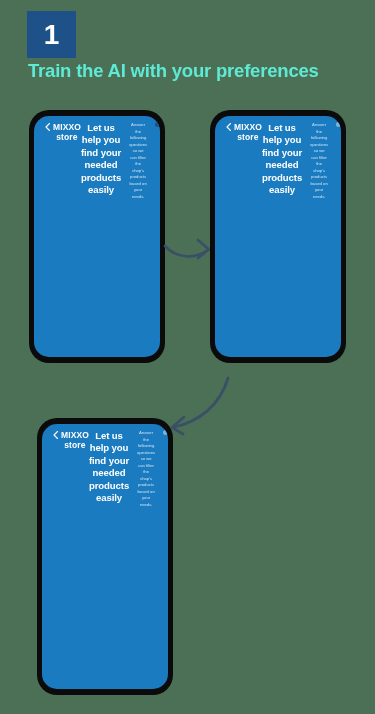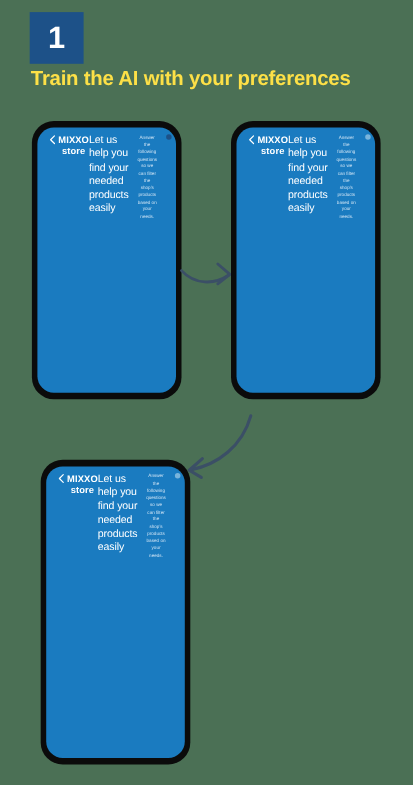--- a/index.html
+++ b/index.html
@@ -32,21 +32,21 @@
     color: #ffffff;
     font-size: 28px;
     font-weight: bold;
     line-height: 1;
   }
 
   .step-title {
     position: absolute;
     left: 28px;
     top: 60px;
-    color: #fde047;
+    color: #5eead4;
     font-size: 18.5px;
     font-weight: bold;
     letter-spacing: -0.2px;
     white-space: nowrap;
   }
 
   
   .phone {
     position: absolute;
     background: #0b0b0b;
@@ -80,23 +80,24 @@
   .store-title {
     text-align: center;
     color: #ffffff;
     font-size: 8.5px;
     font-weight: bold;
     letter-spacing: 0.1px;
     margin-bottom: 9px;
   }
 
   .headline {
+    text-align: center;
     color: #ffffff;
     font-size: 9.6px;
-    font-weight: normal;
+    font-weight: bold;
     line-height: 1.3;
     letter-spacing: -0.1px;
     margin-bottom: 5px;
   }
 
   .subtext {
     text-align: center;
     color: #cfe4f4;
     font-size: 4.2px;
     line-height: 1.55;

